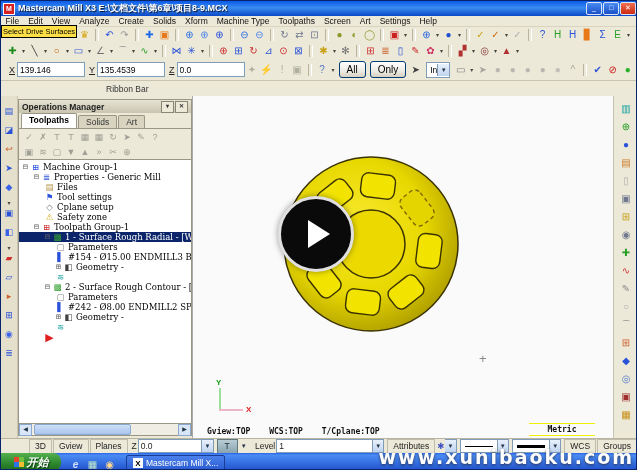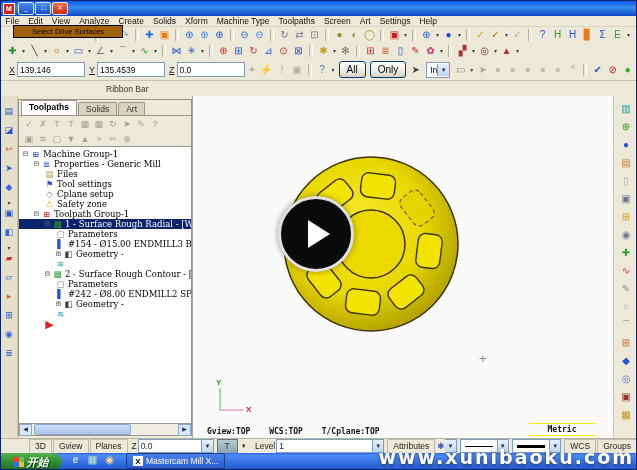--- a/index.html
+++ b/index.html
@@ -36,22 +36,22 @@
   .coordfield{width:62px;height:13px;font-size:8.5px;border:1px solid #7f9db9;background:#fff;
     padding:0 2px;font-family:"Liberation Sans",sans-serif;}
   .xpbtn{height:15px;font-size:10px;padding:0 7px;border:1px solid #003c74;border-radius:3px;
     background:linear-gradient(180deg,#fff,#ecebe5 60%,#d8d0c0);margin:0 2px;display:inline-flex;
     align-items:center;}
   .unitsel{width:46px;height:14px;border:1px solid #7f9db9;background:#fff;font-size:8.5px;
     display:inline-flex;align-items:center;justify-content:space-between;padding-left:3px;margin:0 3px;}
   .unitsel .da{width:11px;height:12px;background:linear-gradient(180deg,#e8f0fc,#c0d4f0);
     border-left:1px solid #7f9db9;font-size:6px;text-align:center;line-height:12px;color:#234;}
   
-  .tooltip{position:absolute;left:12px;top:24px;background:#a16207;border:1px solid #000;
-    font-size:7.5px;padding:1px 18px;z-index:30;color:#000;}
+  .tooltip{position:absolute;left:0;top:24px;background:#fde047;border:1px solid #000;
+    font-size:7.5px;padding:1px 1px;z-index:30;color:#000;}
   .ribbonbar{position:absolute;left:0;top:80px;width:637px;height:15px;background:#ece9d8;}
   .ribbon-label{position:absolute;left:105px;top:3px;font-size:8.5px;color:#333;}
   
   .leftdock{position:absolute;left:0;top:95px;width:17px;height:342px;background:#e4e0cc;
     border-right:1px solid #c8c4b0;display:flex;flex-direction:column;align-items:center;padding-top:8px;box-sizing:border-box;}
   .leftdock .tbi{width:14px;height:14px;margin-bottom:5px;font-size:9px;}
   .rightdock{position:absolute;left:612px;top:95px;width:25px;height:342px;background:#ece9d8;
     border-left:1px solid #c8c4b0;display:flex;flex-direction:column;align-items:center;padding-top:5px;box-sizing:border-box;}
   .rightdock .tbi{width:16px;height:15px;margin-bottom:3px;font-size:10px;}
   
@@ -112,21 +112,21 @@
   .bdd{width:11px;height:12px;background:linear-gradient(180deg,#e8f0fc,#c0d4f0);
     border:1px solid #7f9db9;border-left:none;font-size:6px;text-align:center;line-height:12px;color:#234;margin-right:3px;}
   .tbtn{width:20px;height:13px;background:linear-gradient(180deg,#b8ccd4,#88a4b0);
     border:1px solid #607880;text-align:center;line-height:13px;color:#203038;margin-right:1px;}
   .swatch{width:38px;height:12px;background:#fff;border:1px solid #7f9db9;display:inline-flex;
     align-items:center;justify-content:center;}
   .swatch i{display:block;width:28px;background:#000;}
   
   .taskbar{position:absolute;left:0;top:452px;width:637px;height:18px;
     background:linear-gradient(180deg,#2a64e4 0%,#4a8cf4 12%,#2456d0 90%,#1a44b0 100%);
-    display:flex;align-items:flex-start;}
+    display:flex;align-items:flex-end;}
   .startbtn{height:18px;width:60px;border-radius:0 8px 8px 0;
     background:linear-gradient(180deg,#55b050 0%,#2e8a2e 55%,#1e6a1e 100%);
     display:flex;align-items:center;justify-content:center;color:#fff;font-size:11px;
     font-weight:bold;font-style:italic;text-shadow:1px 1px 1px #0a3a0a;gap:3px;}
   .winflag{width:10px;height:10px;display:grid;grid-template-columns:5px 5px;grid-template-rows:5px 5px;gap:0;}
   .winflag i{display:block;}
   .ql{display:flex;align-items:center;margin-left:8px;gap:4px;}
   .ql .tbi{width:13px;height:13px;font-size:10px;}
   .taskbtn{height:14px;margin-left:10px;padding:0 6px;display:flex;align-items:center;gap:3px;
     background:linear-gradient(180deg,#4a80ec,#2a5cd0);border:1px solid #1a3c94;border-radius:2px;
@@ -137,20 +137,21 @@
     color:#fdfdfd;letter-spacing:2px;font-family:"DejaVu Sans",sans-serif;
     text-shadow:0 1px 3px rgba(40,40,40,.8);z-index:40;}
 </style>
 </head>
 <body>
 
 <div id="window">
 
   <div class="titlebar">
     <span class="app-ico">M</span>
+    <span class="title-text">Mastercam Mill X3   E:\文档文件\第6章\项目8-9.MCX</span>
     <span class="winbtns">
       <span class="winbtn">_</span>
       <span class="winbtn">□</span>
       <span class="winbtn close">✕</span>
     </span>
   </div>
 
   <div class="menubar">
       <span class="menu-item">File</span>
       <span class="menu-item">Edit</span>
@@ -318,20 +319,26 @@
       <span class="dd">▾</span>
       <span class="tbi" style="color: rgb(204, 48, 48);">▰</span>
       <span class="tbi" style="color: rgb(42, 82, 216);">▱</span>
       <span class="tbi" style="color: rgb(204, 96, 48);">▸</span>
       <span class="tbi" style="color: rgb(42, 82, 216);">⊞</span>
       <span class="tbi" style="color: rgb(58, 98, 232);">◉</span>
       <span class="tbi" style="color: rgb(42, 82, 216);">≣</span>
     </div>
 
   <div class="ops">
+    <div class="ops-title">
+      <span>Operations Manager</span>
+      <span class="sp"></span>
+      <span class="minibtn">▾</span>
+      <span class="minibtn">✕</span>
+    </div>
     <div class="tabs">
       <span class="tab active">Toolpaths</span>
       <span class="tab">Solids</span>
       <span class="tab">Art</span>
     </div>
     <div class="ops-tb">
         <span class="tbi" style="color: rgb(160, 160, 150);">✓</span>
         <span class="tbi" style="color: rgb(160, 160, 150);">✗</span>
         <span class="tbi" style="color: rgb(160, 160, 150);">T</span>
         <span class="tbi" style="color: rgb(160, 160, 150);">T</span>

